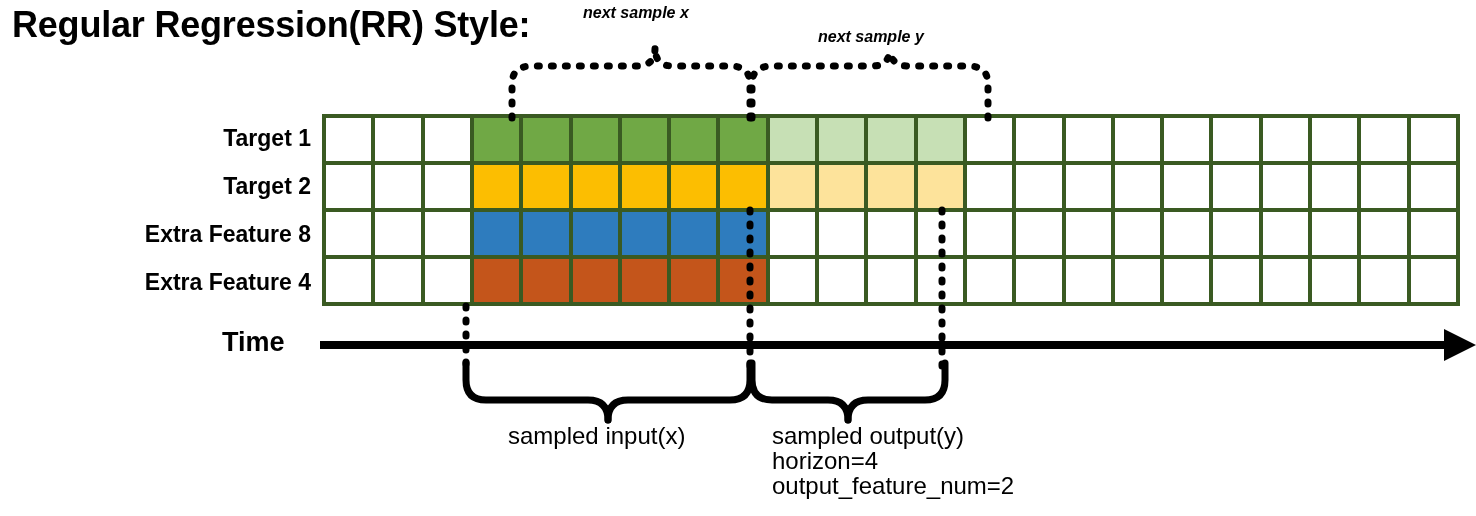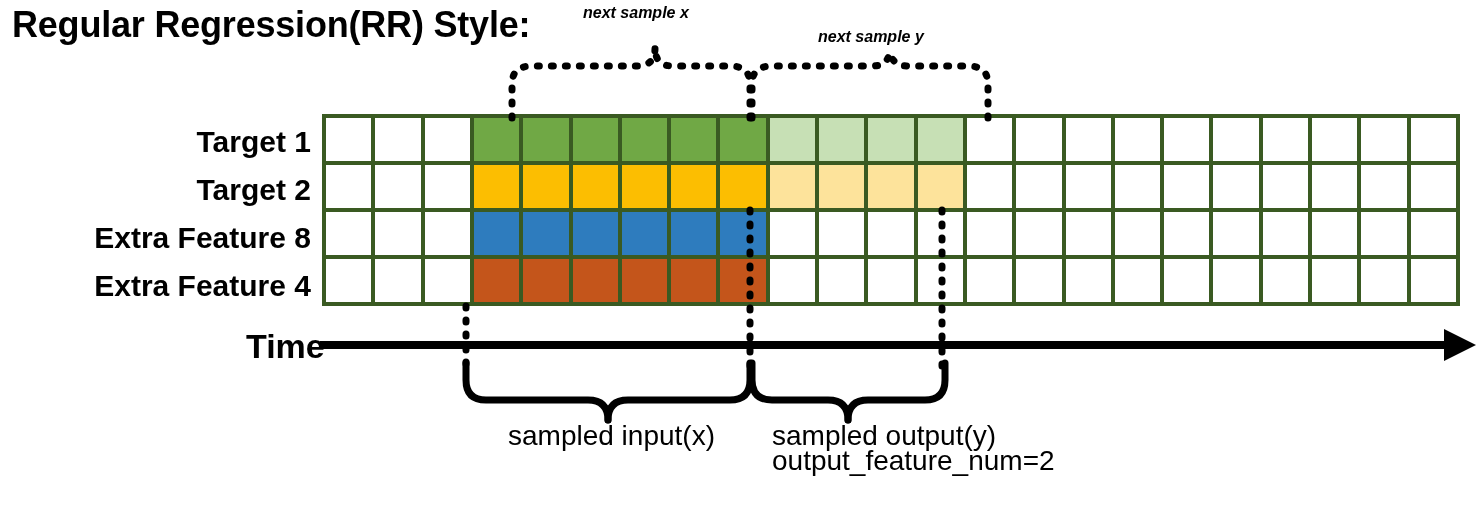--- a/index.html
+++ b/index.html
@@ -21,34 +21,34 @@
         gap:4px;padding:4px;box-sizing:border-box;}
   .cell{background:#ffffff;}
   .c-green{background:#70A845;}
   .c-green-lite{background:#C7E0B5;}
   .c-yellow{background:#FCBE01;}
   .c-yellow-lite{background:#FDE39B;}
   .c-blue{background:#2E7CBE;}
   .c-orange{background:#C4551B;}
 
   
-  .rowlabel{right:1165px;font-size:30px;font-weight:700;text-align:right;white-space:nowrap;}
+  .rowlabel{right:1165px;font-size:23px;font-weight:700;text-align:right;white-space:nowrap;}
   #rl0{top:125px;}
   #rl1{top:173px;}
   #rl2{top:221px;}
   #rl3{top:269px;}
 
   
-  #time-label{left:222px;top:327px;font-size:34px;font-weight:700;margin-left:24px;}
+  #time-label{left:222px;top:327px;font-size:27px;font-weight:700;}
 
   
   #overlay{left:0;top:0;width:1476px;height:516px;pointer-events:none;}
 
   
-  .cap{font-size:28px;line-height:25px;white-space:nowrap;}
+  .cap{font-size:24px;line-height:25px;white-space:nowrap;}
   #cap-left{left:508px;top:423px;}
   #cap-right{left:772px;top:423px;}
 </style>
 </head>
 <body>
 
 <div class="abs" id="title">Regular Regression(RR) Style:</div>
 
 <div class="abs ann-top" id="ann-x">next sample x</div>
 <div class="abs ann-top" id="ann-y">next sample y</div>
@@ -153,20 +153,21 @@
     <div class="cell"></div>
   </div>
 
 <div class="abs" id="time-label">Time</div>
 
 <div class="abs cap" id="cap-left">
   <div>sampled input(x)</div>
 </div>
 <div class="abs cap" id="cap-right">
   <div>sampled output(y)</div>
+  <div>horizon=4</div>
   <div>output_feature_num=2</div>
 </div>
 
 <svg class="abs" id="overlay" viewBox="0 0 1476 516">
 
   <g>
     <line x1="320" y1="345" x2="1452" y2="345" stroke="#000" stroke-width="8"></line>
     <polygon points="1476,345 1444,329 1444,361"></polygon>
   </g>
 

